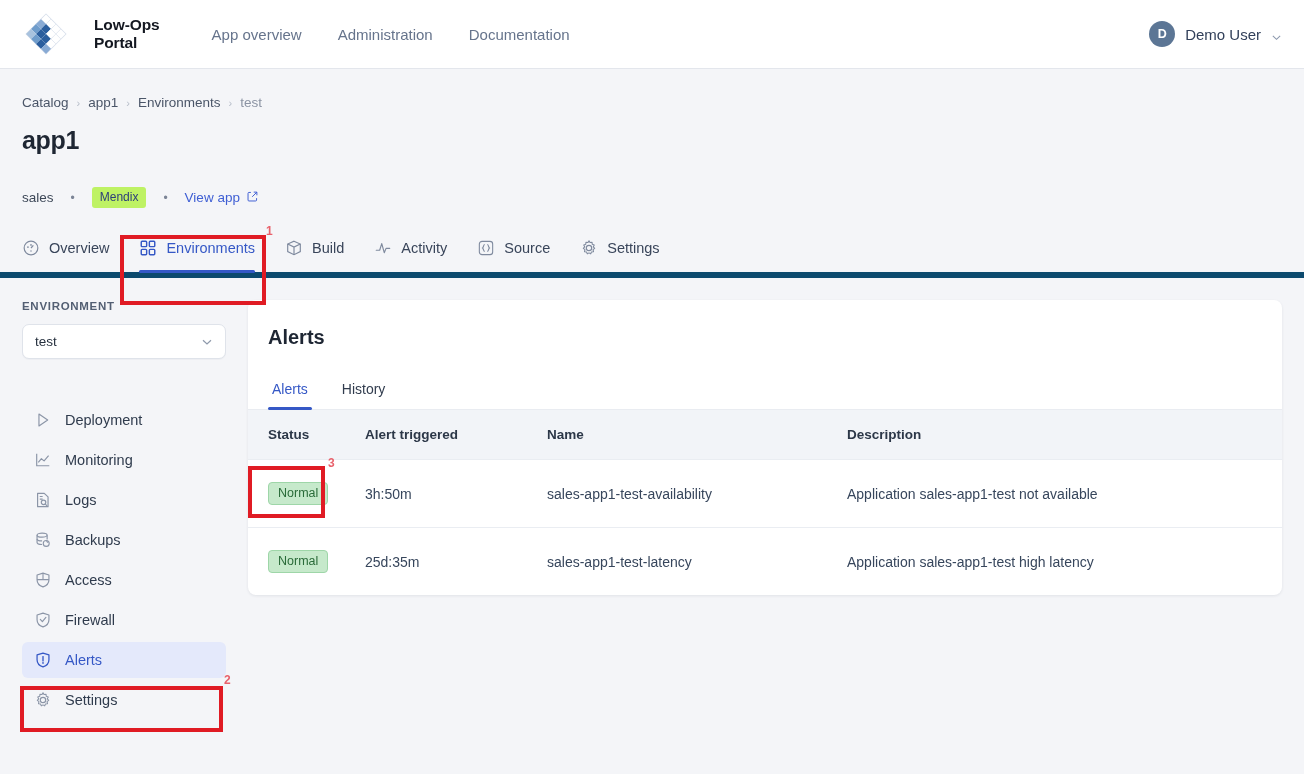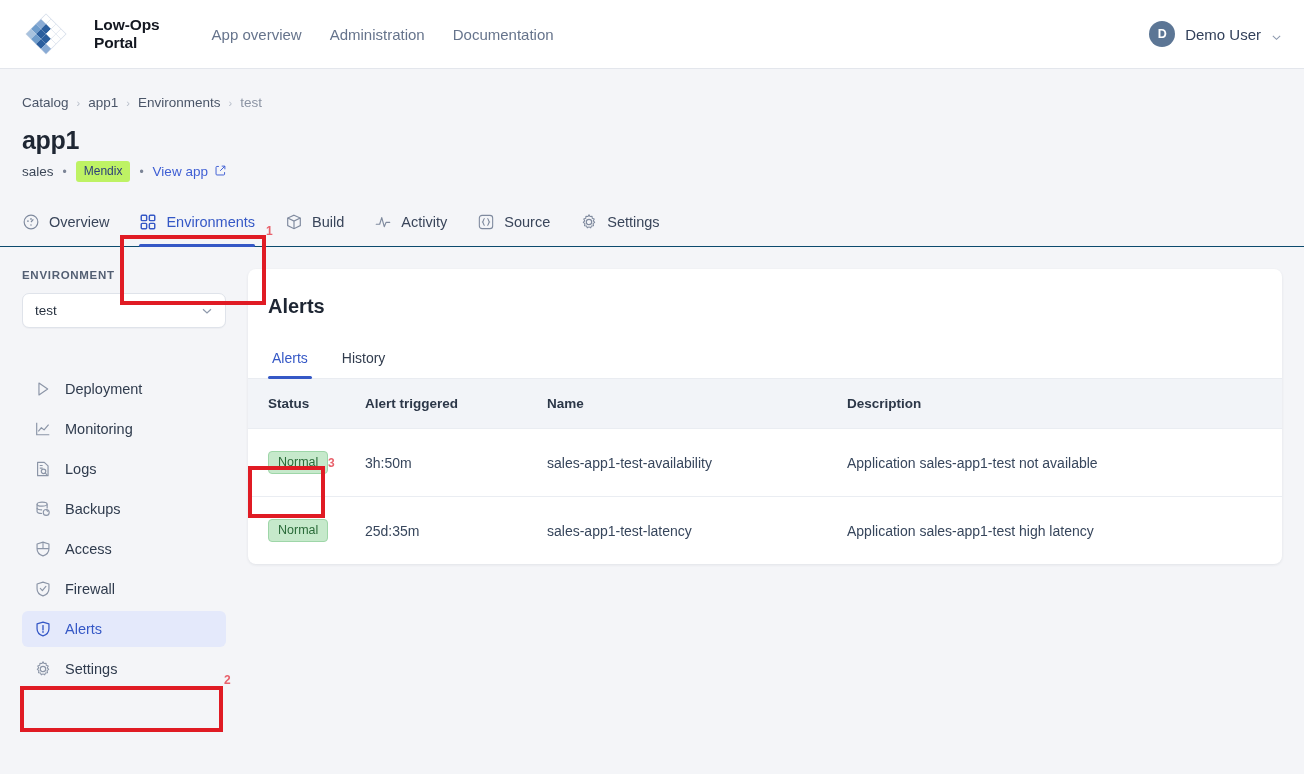--- a/index.html
+++ b/index.html
@@ -21,21 +21,21 @@
     padding: 0 22px 0 22px;
     position: relative;
   }
   .brand { display: flex; align-items: center; gap: 24px; }
   .brand-logo { width: 48px; height: 48px; flex: none; }
   .brand-name {
     font-size: 15.5px; font-weight: bold; line-height: 1.14;
     color: #141821; letter-spacing: -0.1px;
     white-space: pre-line;
   }
-  .topnav { display: flex; align-items: center; gap: 28px; margin-left: 52px; }
+  .topnav { display: flex; align-items: center; gap: 36px; margin-left: 52px; }
   .topnav a {
     font-size: 15px; color: #66748c; text-decoration: none;
   }
   .user-area {
     margin-left: auto; display: flex; align-items: center; gap: 10px;
   }
   .avatar {
     width: 26px; height: 26px; border-radius: 50%;
     background: #5c7695; color: #fff;
     font-size: 12.5px; font-weight: bold;
@@ -46,35 +46,35 @@
 
   
   .page-head { padding: 26px 22px 0 22px; }
   .crumbs { display: flex; align-items: center; gap: 8px; font-size: 13.5px; }
   .crumbs a { color: #4a5568; text-decoration: none; }
   .crumbs .sep { color: #b6bdc9; font-size: 11px; }
   .crumbs .last { color: #8b93a3; }
 
   .title { font-size: 25px; font-weight: bold; color: #1e2633; margin-top: 16px; letter-spacing: -0.3px; }
 
-  .meta { display: flex; align-items: center; gap: 9px; margin-top: 6px; font-size: 13.5px; }
+  .meta { display: flex; align-items: center; gap: 17px; margin-top: 32px; font-size: 13.5px; }
   .meta .owner { color: #3d4858; }
   .meta .dot { color: #7b8496; font-size: 12px; }
   .badge-tech {
     background: #bef264; color: #2c3d7a;
     border-radius: 3px; font-size: 12px;
     padding: 3px 8px 4px 8px;
   }
   .meta .viewapp { color: #3f5fd4; text-decoration: none; display: flex; align-items: center; gap: 6px; }
 
   
   .tabs {
     display: flex; align-items: stretch; gap: 0;
     margin-top: 21px; padding: 0 22px;
-    border-bottom: 1px solid #0c4a6e;
+    border-bottom: 6px solid #0c4a6e;
     position: relative;
   }
   .tab {
     display: flex; align-items: center; gap: 9px;
     padding: 10px 15px 15px 15px;
     font-size: 14.5px; color: #39455a; cursor: pointer;
     position: relative; white-space: nowrap;
   }
   .tab:first-child { padding-left: 0; }
   .tab .ic { width: 18px; height: 18px; color: #7f8a9e; flex: none; }

